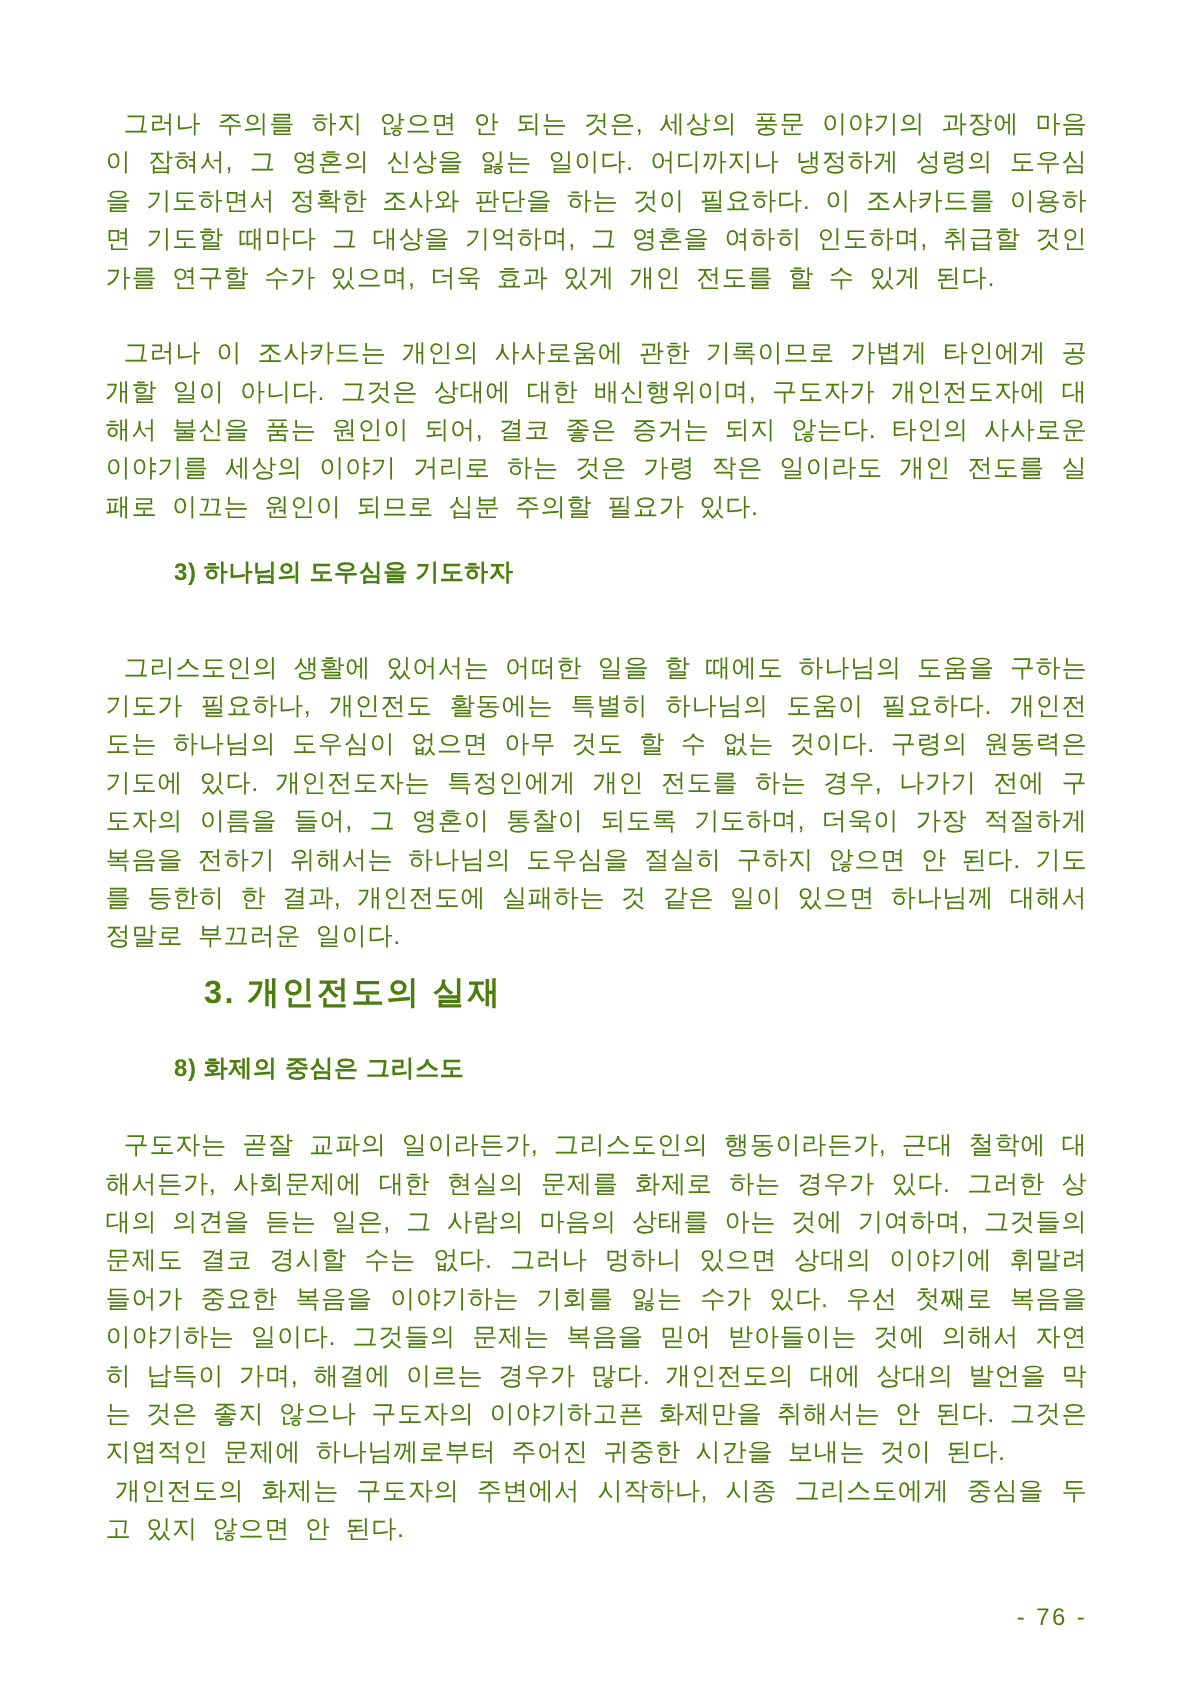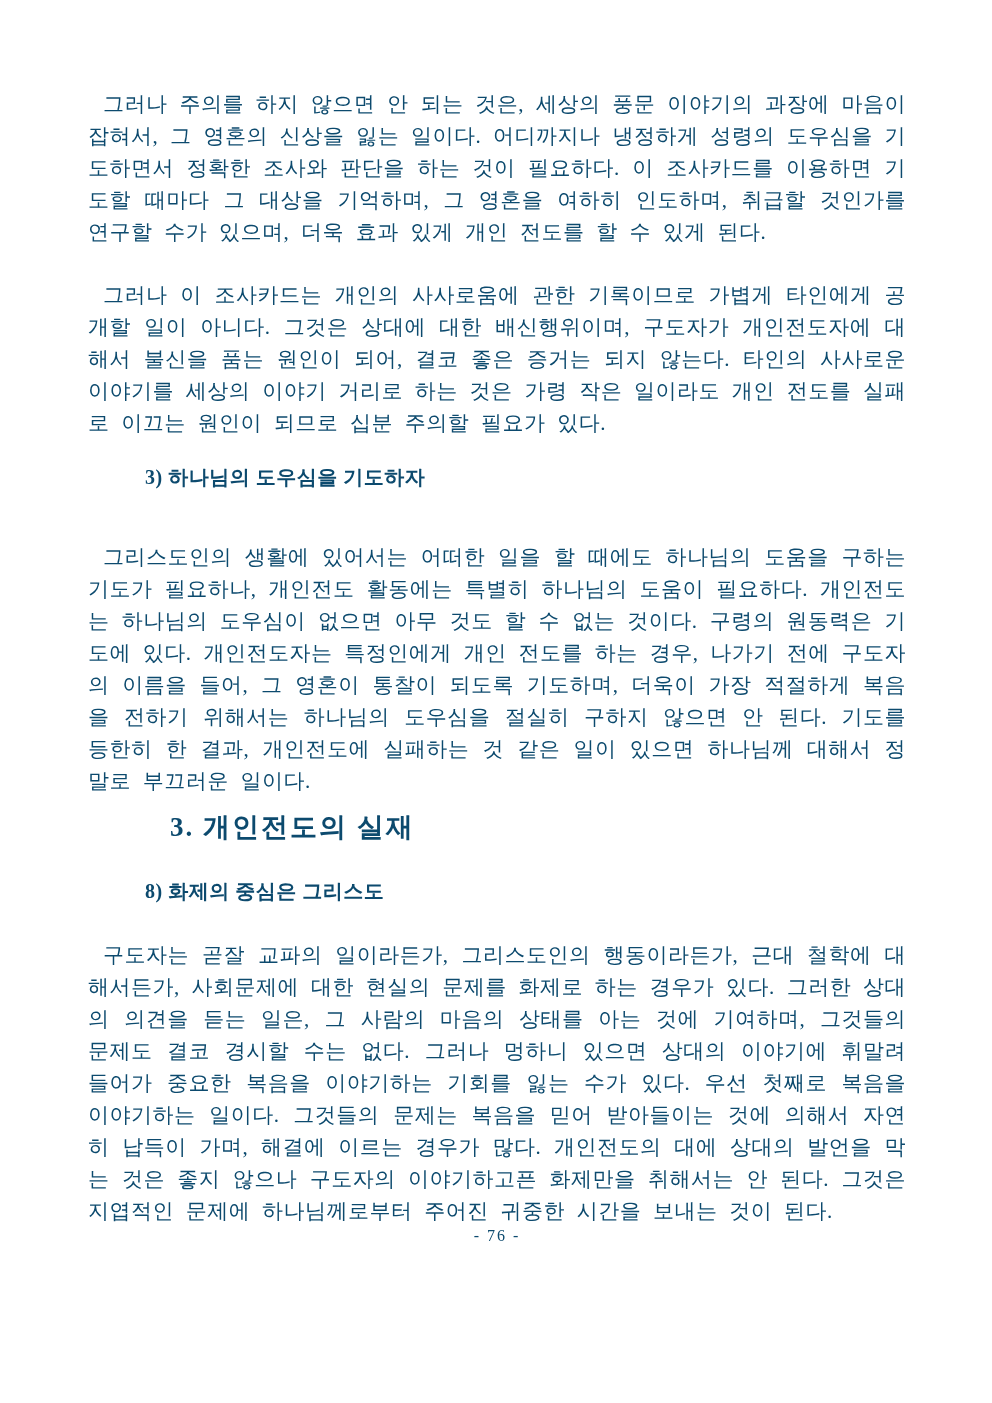--- a/index.html
+++ b/index.html
@@ -5,22 +5,22 @@
   html, body {
     margin: 0;
     padding: 0;
     background: #ffffff;
   }
   .page {
     position: relative;
     width: 992px;
     height: 1403px;
     background: #ffffff;
-    color: #0c4a6e;
-    font-family: Liberation Serif, serif;
+    color: #4d7c0f;
+    font-family: Liberation Sans, sans-serif;
     box-sizing: border-box;
     padding: 88px 86px 0 88px;
     overflow: hidden;
   }
   .body-par {
     margin: 0;
     font-size: 21px;
     line-height: 32px;
     text-align: justify;
     word-spacing: 6px;
@@ -46,22 +46,23 @@
     padding-left: 82px;
     letter-spacing: 2px;
   }
   .mt-22 { margin-top: 22px; }
   .mt-24 { margin-top: 12px; }
   .mt-30 { margin-top: 30px; }
   .mt-32 { margin-top: 32px; }
   .mt-35 { margin-top: 31px; }
   .mt-36 { margin-top: 48px; }
   .footer {
-    text-align: center;
-    font-size: 16px;
+    margin-top: 46px;
+    text-align: right;
+    font-size: 20px;
     letter-spacing: 2px;
   }
 </style>
 </head>
 <body>
 
 <div class="page">
 
   <p class="body-par">그러나 주의를 하지 않으면 안 되는 것은, 세상의 풍문 이야기의 과장에 마음이 잡혀서, 그 영혼의 신상을 잃는 일이다. 어디까지나 냉정하게 성령의 도우심을 기도하면서 정확한 조사와 판단을 하는 것이 필요하다. 이 조사카드를 이용하면 기도할 때마다 그 대상을 기억하며, 그 영혼을 여하히 인도하며, 취급할 것인가를 연구할 수가 있으며, 더욱 효과 있게 개인 전도를 할 수 있게 된다.</p>
 
@@ -70,16 +71,17 @@
   <h3 class="h-sub mt-22">3) 하나님의 도우심을 기도하자</h3>
 
   <p class="body-par mt-36">그리스도인의 생활에 있어서는 어떠한 일을 할 때에도 하나님의 도움을 구하는 기도가 필요하나, 개인전도 활동에는 특별히 하나님의 도움이 필요하다. 개인전도는 하나님의 도우심이 없으면 아무 것도 할 수 없는 것이다. 구령의 원동력은 기도에 있다. 개인전도자는 특정인에게 개인 전도를 하는 경우, 나가기 전에 구도자의 이름을 들어, 그 영혼이 통찰이 되도록 기도하며, 더욱이 가장 적절하게 복음을 전하기 위해서는 하나님의 도우심을 절실히 구하지 않으면 안 된다. 기도를 등한히 한 결과, 개인전도에 실패하는 것 같은 일이 있으면 하나님께 대해서 정말로 부끄러운 일이다.</p>
 
   <h2 class="h-main mt-24">3. 개인전도의 실재</h2>
 
   <h3 class="h-sub mt-30">8) 화제의 중심은 그리스도</h3>
 
   <p class="body-par mt-32">구도자는 곧잘 교파의 일이라든가, 그리스도인의 행동이라든가, 근대 철학에 대해서든가, 사회문제에 대한 현실의 문제를 화제로 하는 경우가 있다. 그러한 상대의 의견을 듣는 일은, 그 사람의 마음의 상태를 아는 것에 기여하며, 그것들의 문제도 결코 경시할 수는 없다. 그러나 멍하니 있으면 상대의 이야기에 휘말려 들어가 중요한 복음을 이야기하는 기회를 잃는 수가 있다. 우선 첫째로 복음을 이야기하는 일이다. 그것들의 문제는 복음을 믿어 받아들이는 것에 의해서 자연히 납득이 가며, 해결에 이르는 경우가 많다. 개인전도의 대에 상대의 발언을 막는 것은 좋지 않으나 구도자의 이야기하고픈 화제만을 취해서는 안 된다. 그것은 지엽적인 문제에 하나님께로부터 주어진 귀중한 시간을 보내는 것이 된다.</p>
 
+  <p class="body-par small-indent">개인전도의 화제는 구도자의 주변에서 시작하나, 시종 그리스도에게 중심을 두고 있지 않으면 안 된다.</p>
 
   <div class="footer">- 76 -</div>
 
 </div>
 
 </body></html>

